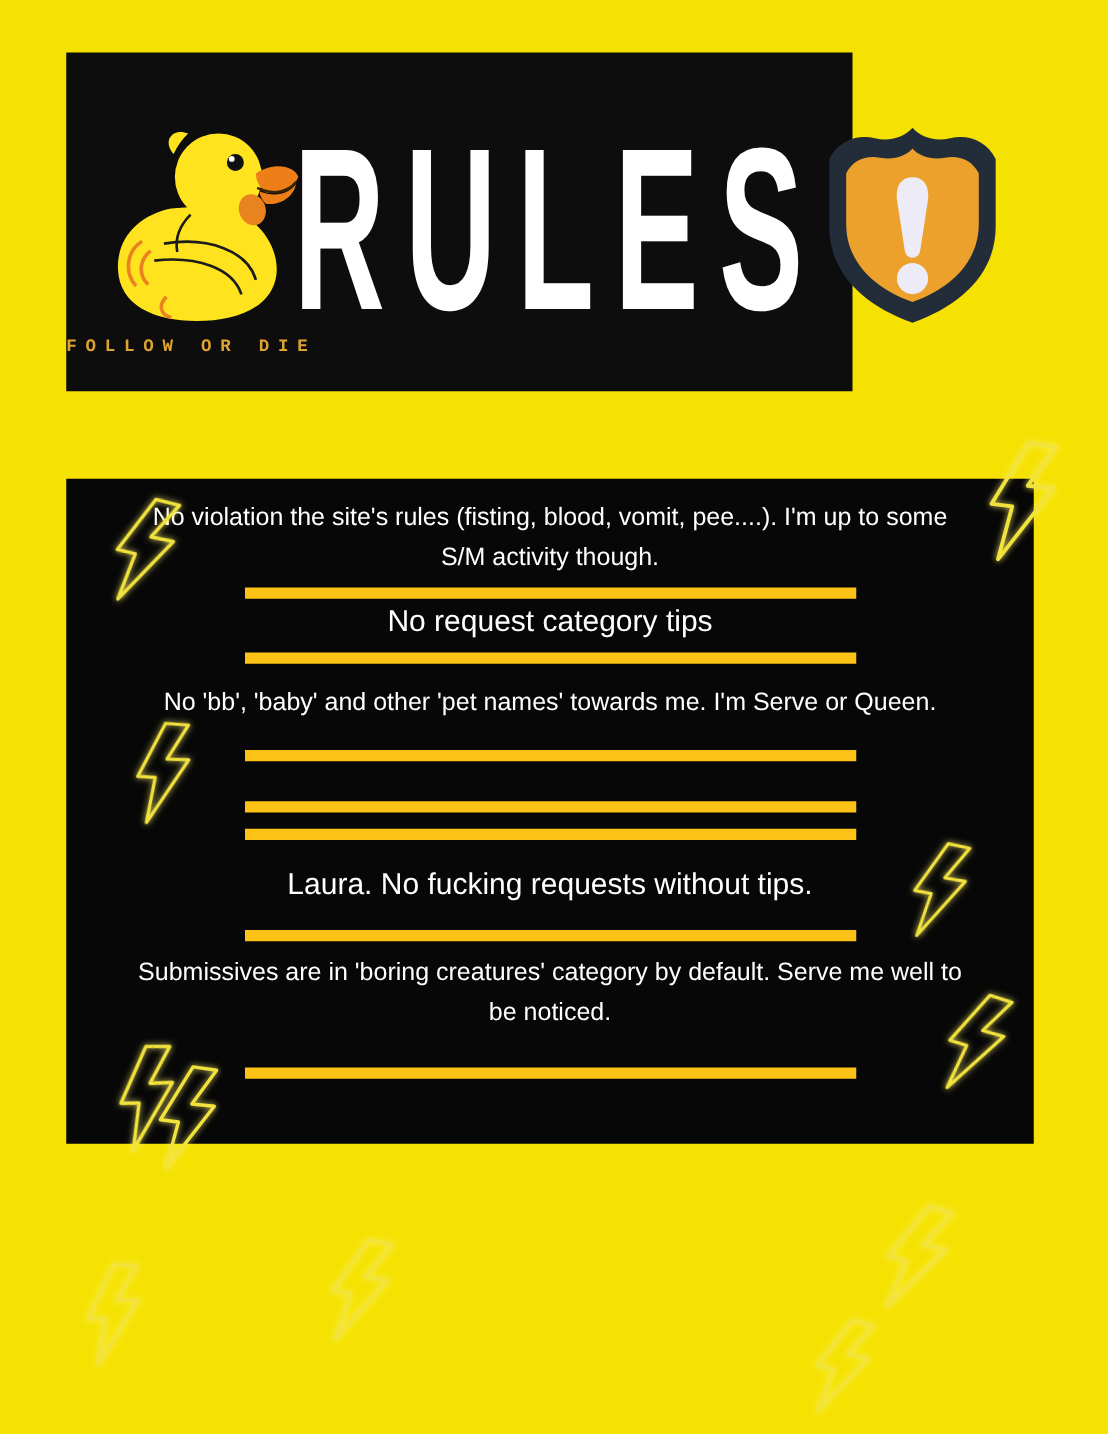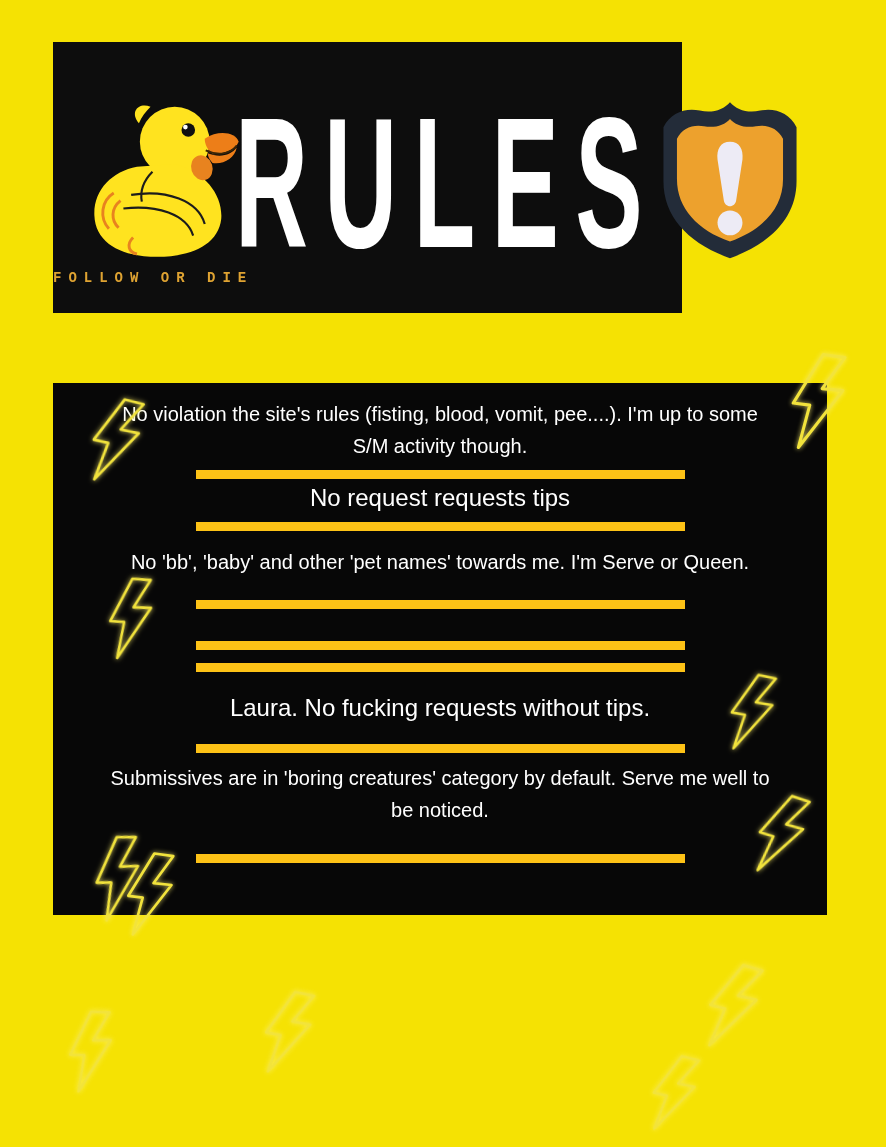--- a/index.html
+++ b/index.html
@@ -93,21 +93,21 @@
     </svg>
   </div>
 
   <div class="subtitle">FOLLOW OR DIE</div>
 </div>
 
 <div class="panel">
   <div class="rule" style="max-width:670px;margin-top:0">No violation the site's rules (fisting, blood, vomit, pee....). I'm up to some S/M activity though.</div>
   <div class="divider" style="margin-top:8px"></div>
 
-  <div class="rule big" style="margin-top:2px">No request requests tips</div>
+  <div class="rule big" style="margin-top:2px">No request category tips</div>
   <div class="divider" style="margin-top:7px"></div>
 
   <div class="rule" style="max-width:740px;margin-top:15px">No 'bb', 'baby' and other 'pet names' towards me. I'm Serve or Queen.</div>
   <div class="divider" style="margin-top:22px"></div>
 
   <div class="divider" style="margin-top:32px"></div>
 
   <div class="divider" style="margin-top:13px"></div>
 
   <div class="rule big" style="margin-top:19px">Laura. No fucking requests without tips.</div>

